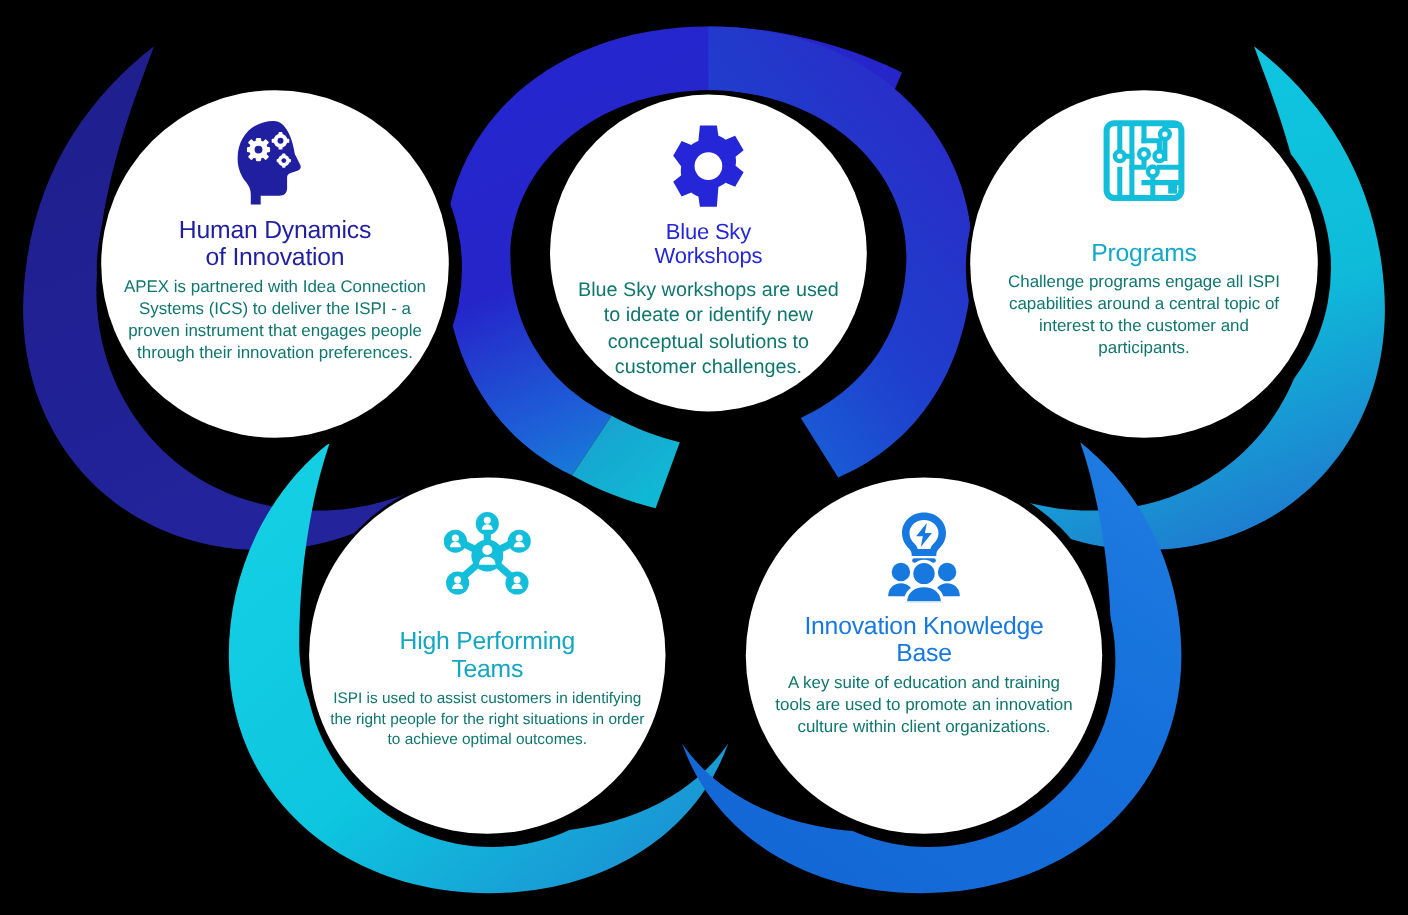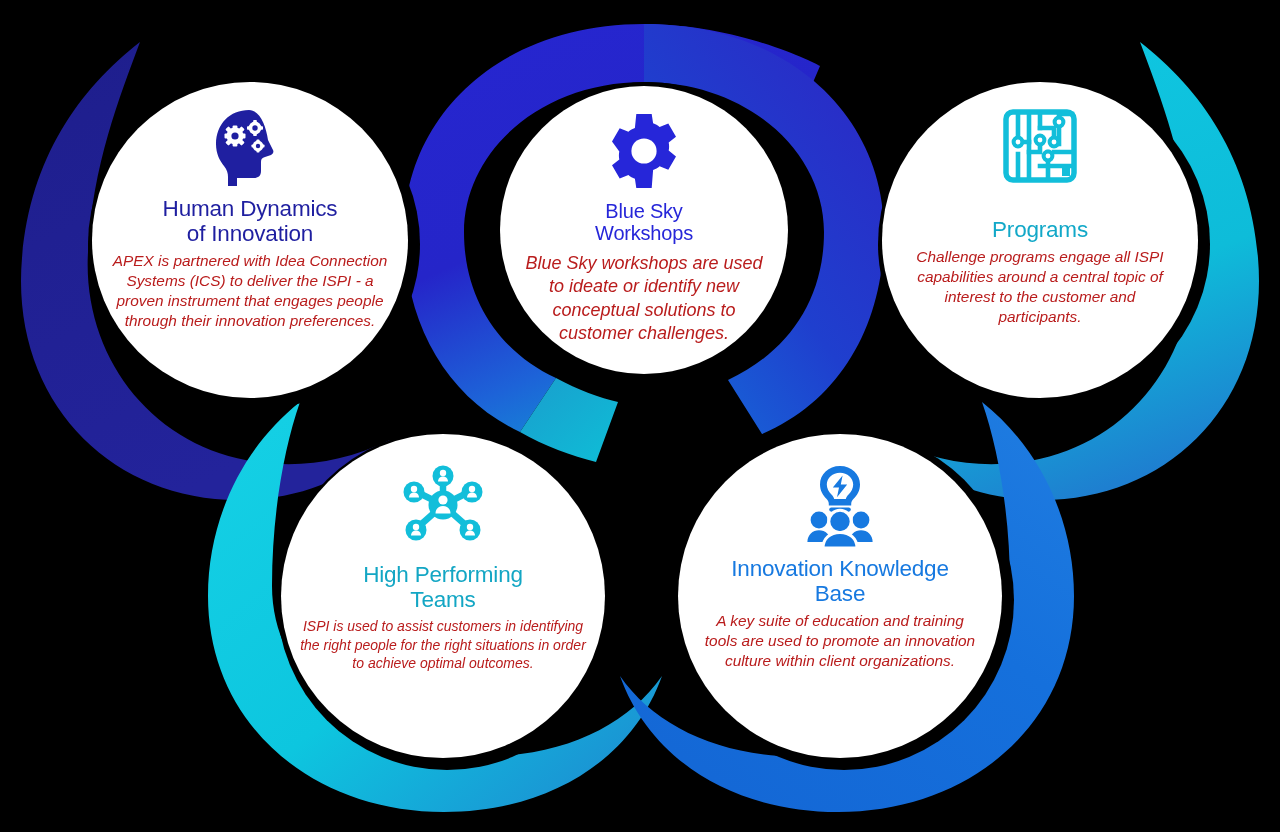--- a/index.html
+++ b/index.html
@@ -8,37 +8,37 @@
     font-family:"Liberation Sans", sans-serif;
   }
   #stage svg.layer{position:absolute;left:0;top:0;width:1280px;height:832px;}
 
   .card{position:absolute;border-radius:50%;background:#fff;
         display:flex;flex-direction:column;align-items:center;
         box-sizing:border-box;text-align:center;overflow:hidden;}
 
   .icon-wrap{display:flex;align-items:center;justify-content:center;}
   .card h3{margin:0;font-weight:normal;line-height:1.12;letter-spacing:-.2px;}
-  .card p{margin:12px;color:#b91c1c;line-height:1.30;font-style:italic;}
+  .card p{margin:12px;color:#0f766e;line-height:1.30;}
 
   
   #card-human{left:92px;  top:82px;  width:316px; height:316px; padding-top:26px;}
   #card-human h3{font-size:22.5px;color:#1F1FA0;margin-top:6px;}
   #card-human p{font-size:15.4px;margin-top:5px;width:284px;}
 
   #card-bluesky{left:500px; top:86px;  width:288px; height:288px; padding-top:26px;}
   #card-bluesky h3{font-size:20px;color:#2626D9;margin-top:10px;}
   #card-bluesky p{font-size:18px;margin-top:7px;width:246px;}
 
   #card-challenge{left:882px; top:82px;  width:316px; height:316px; padding-top:26px;}
   #card-challenge h3{font-size:22.5px;color:#12A8C8;margin-top:8px;}
   #card-challenge p{font-size:15.4px;margin-top:5px;width:262px;}
 
   #card-teams{left:281px; top:434px; width:324px; height:324px; padding-top:30px;}
-  #card-teams h3{font-size:22.5px;color:#13A6C4;margin-top:16px;}
+  #card-teams h3{font-size:22.5px;color:#13A6C4;margin-top:24px;}
   #card-teams p{font-size:14px;margin-top:5px;width:290px;}
 
   #card-knowledge{left:678px; top:434px; width:324px; height:324px; padding-top:30px;}
   #card-knowledge h3{font-size:22.5px;color:#1779E0;margin-top:8px;}
   #card-knowledge p{font-size:15.4px;margin-top:5px;width:272px;}
 </style>
 </head>
 <body>
 
 <div id="stage">

